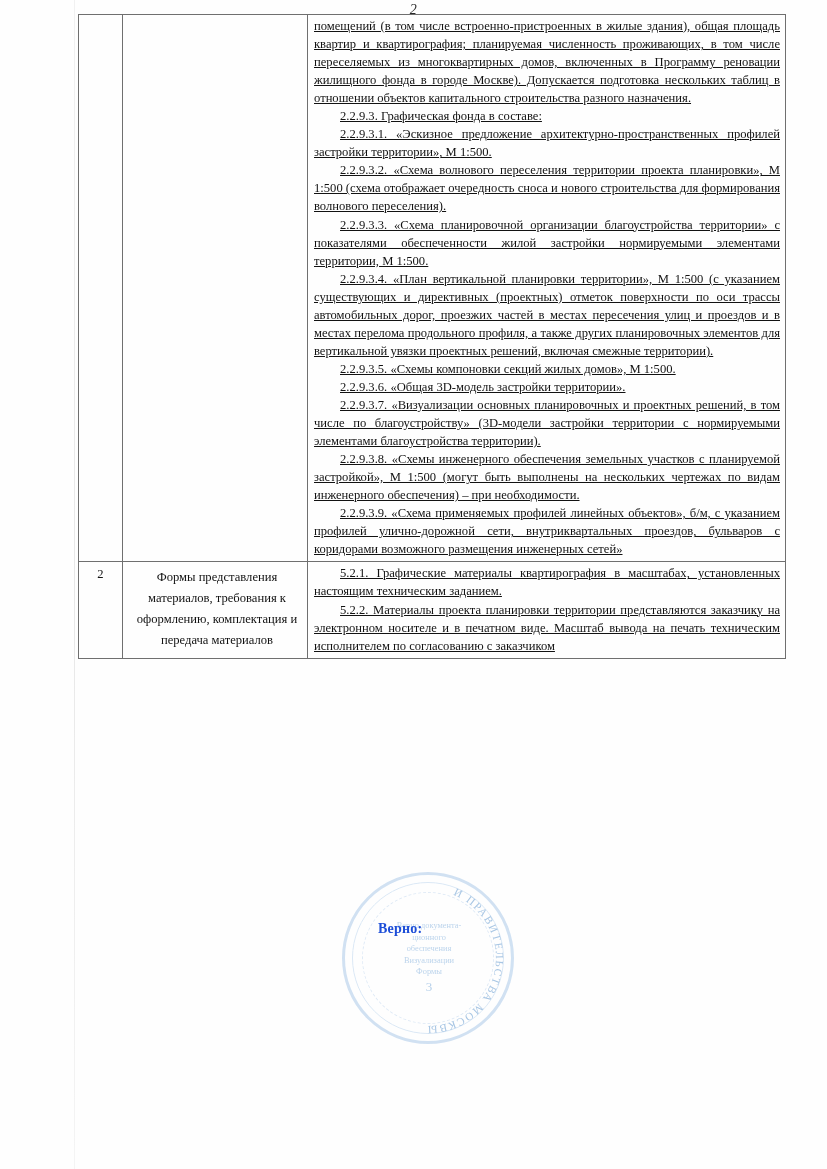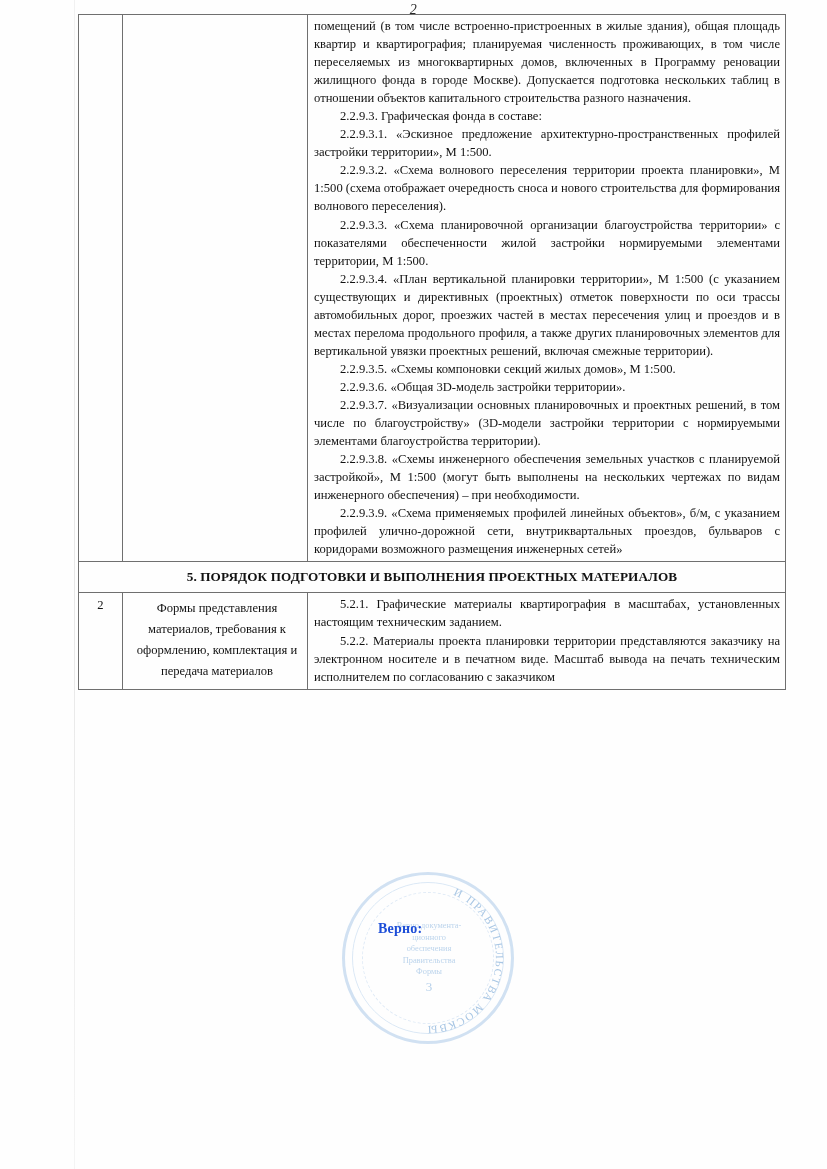--- a/index.html
+++ b/index.html
@@ -49,20 +49,21 @@
     border: 1px solid #6f6f6f;
     vertical-align: top;
     padding: 0;
   }
   .col-num  { width: 44px; }
   .col-name { width: 185px; }
   .col-body { width: 478px; }
 
   .cell-pad {
     padding: 2px 5px 3px 6px;
+    text-decoration: underline;
   }
 
   
   .para {
     font-size: 12.6px;
     line-height: 18.05px;
     text-align: justify;
     text-justify: inter-word;
     margin: 0;
     text-indent: 26px;
@@ -221,25 +222,20 @@
             <p class="para">2.2.9.3.4. «План вертикальной планировки территории», М 1:500 (с указанием существующих и директивных (проектных) отметок поверхности по оси трассы автомобильных дорог, проезжих частей в местах пересечения улиц и проездов и в местах перелома продольного профиля, а также других планировочных элементов для вертикальной увязки проектных решений, включая смежные территории).</p>
             <p class="para">2.2.9.3.5. «Схемы компоновки секций жилых домов», М 1:500.</p>
             <p class="para">2.2.9.3.6. «Общая 3D-модель застройки территории».</p>
             <p class="para">2.2.9.3.7. «Визуализации основных планировочных и проектных решений, в том числе по благоустройству» (3D-модели застройки территории с нормируемыми элементами благоустройства территории).</p>
             <p class="para">2.2.9.3.8. «Схемы инженерного обеспечения земельных участков с планируемой застройкой», М 1:500 (могут быть выполнены на нескольких чертежах по видам инженерного обеспечения) – при необходимости.</p>
             <p class="para">2.2.9.3.9. «Схема применяемых профилей линейных объектов», б/м, с указанием профилей улично-дорожной сети, внутриквартальных проездов, бульваров с коридорами возможного размещения инженерных сетей»</p>
           </div>
         </td>
       </tr>
 
-      <tr>
-        <td colspan="3">
-          <div class="section-head">5. ПОРЯДОК ПОДГОТОВКИ И ВЫПОЛНЕНИЯ ПРОЕКТНЫХ МАТЕРИАЛОВ</div>
-        </td>
-      </tr>
 
       <tr>
         <td>
           <div class="num-cell">2</div>
         </td>
         <td>
           <div class="label-cell">Формы представления материалов, требования к оформлению, комплектация и передача материалов</div>
         </td>
         <td>
           <div class="cell-pad">
@@ -259,20 +255,20 @@
         <path id="ringpath" d="M 86,86 m 0,-68 a 68,68 0 1,1 -0.1,0" fill="none"></path>
       </defs>
       <text>
         <textPath href="#ringpath" startOffset="6%">И ПРАВИТЕЛЬСТВА МОСКВЫ</textPath>
       </text>
     </svg>
     <div class="seal-inner">
       <div>Верно документа-</div>
       <div>ционного</div>
       <div>обеспечения</div>
-      <div>Правительства</div>
+      <div>Визуализации</div>
       <div>Формы</div>
       <div class="seal-inner-num">3</div>
     </div>
     <div class="verno">Верно:</div>
   </div>
 
 </div>
 
 </body></html>

